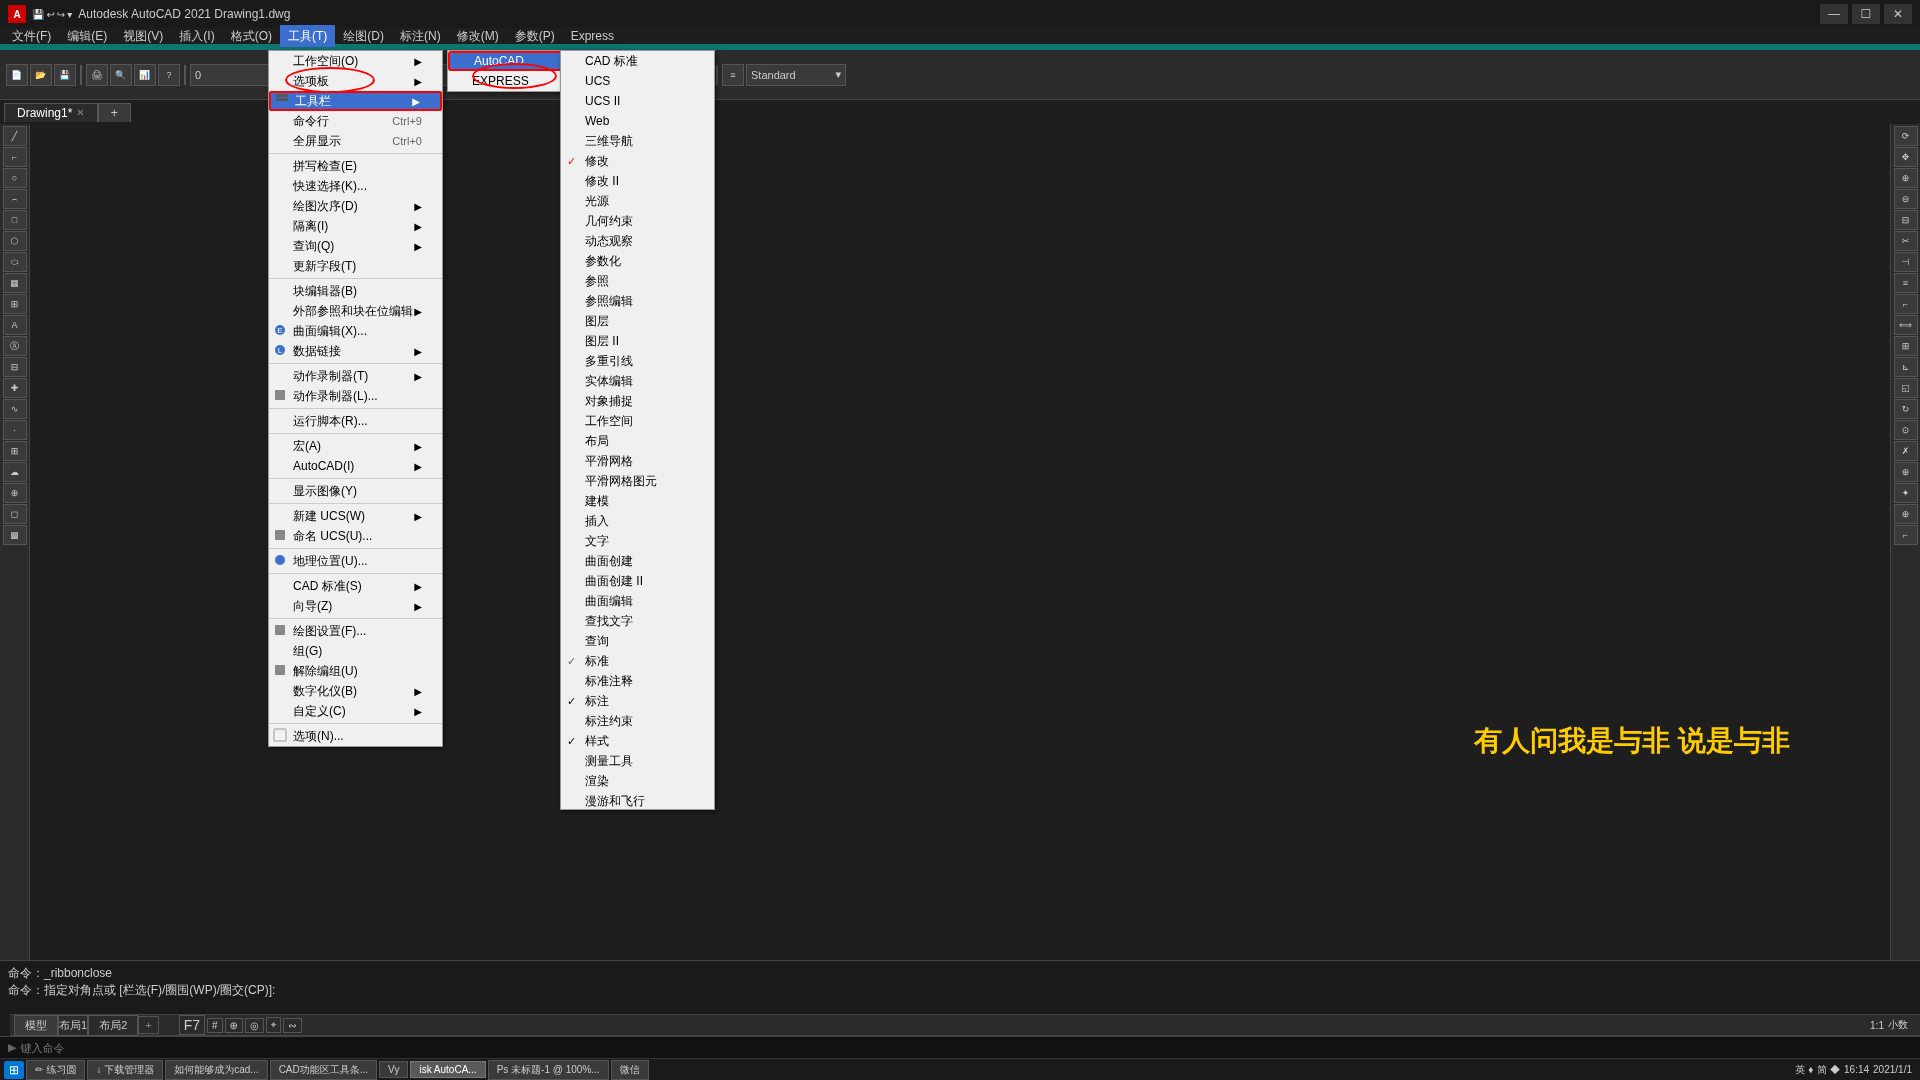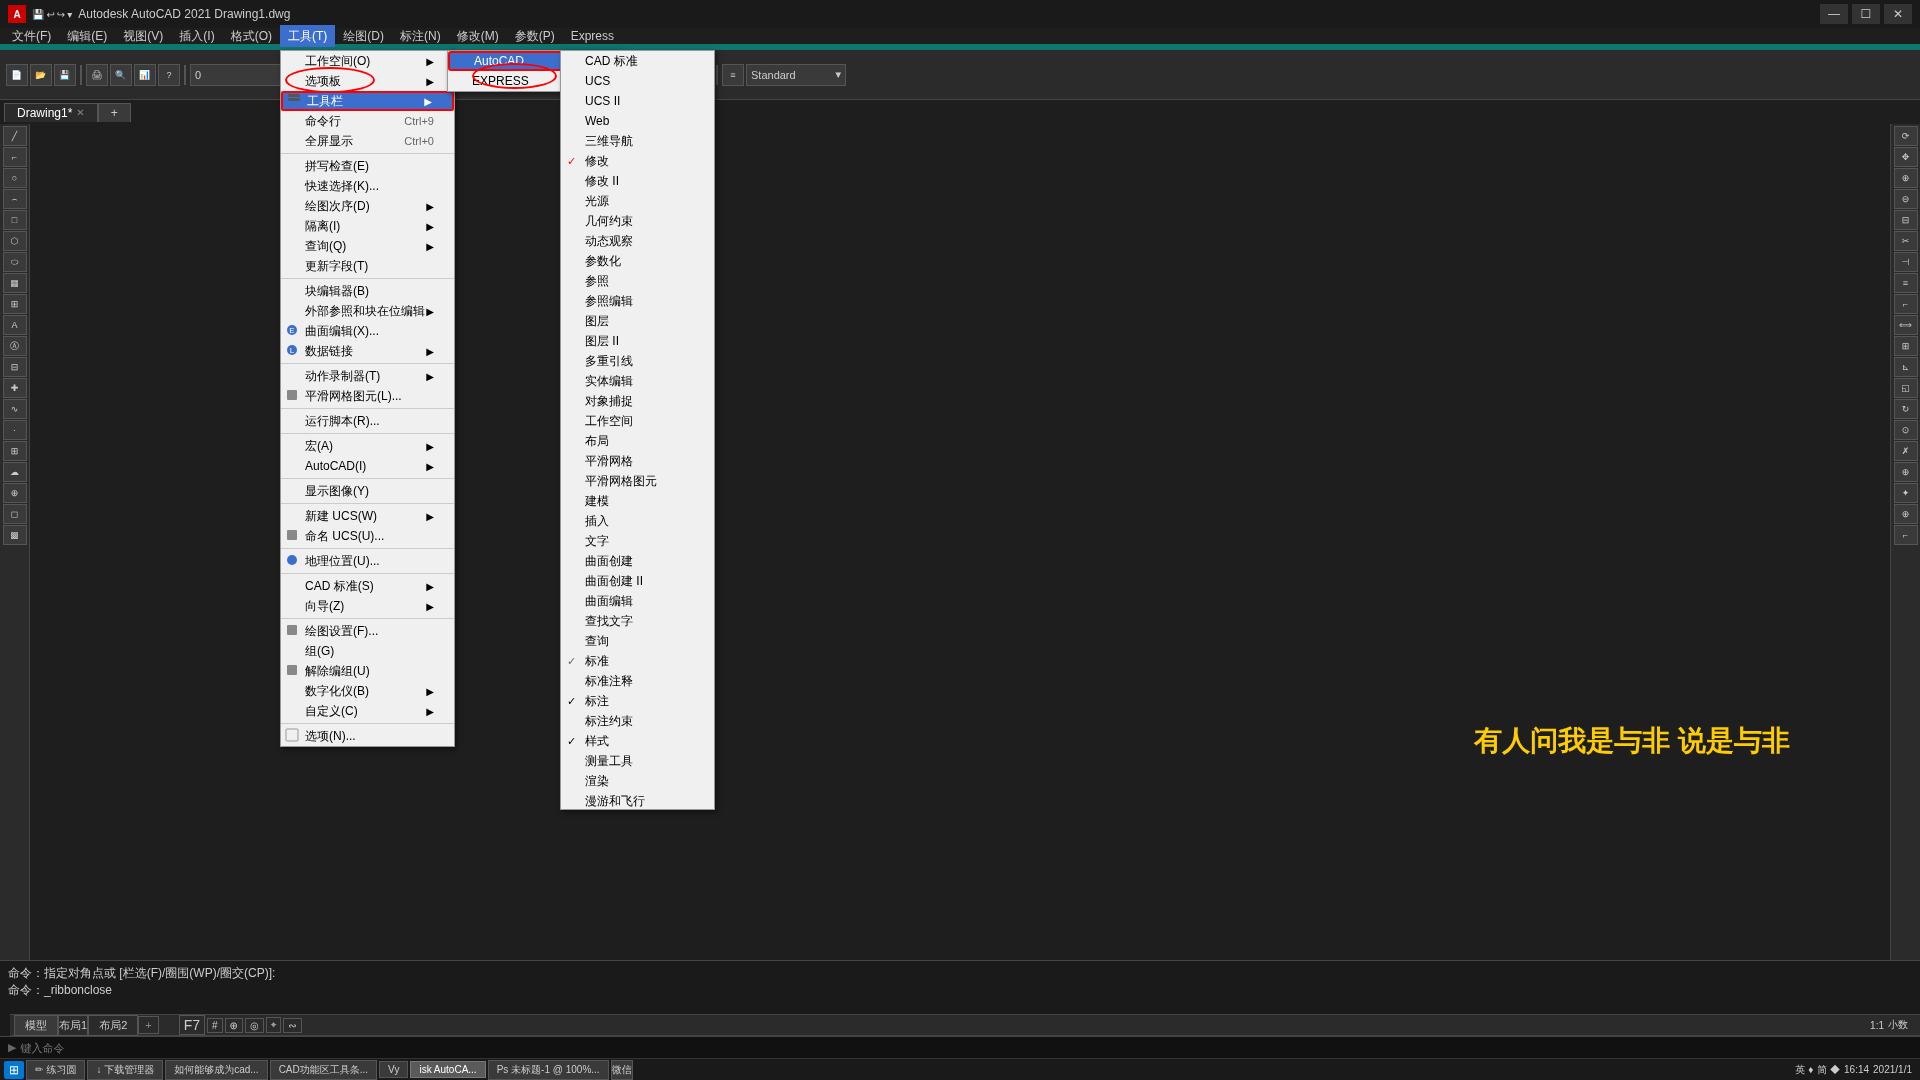--- a/index.html
+++ b/index.html
@@ -214,21 +214,21 @@
       bottom: 200px;
       color: #ffcc00;
       font-size: 28px;
       font-weight: bold;
     }
 
     
     #tools-dropdown {
       position: absolute;
       top: 50px;
-      left: 280px;
+      left: 268px;
       width: 175px;
       background: #f0f0f0;
       border: 1px solid #999;
       z-index: 1000;
       color: #000;
       box-shadow: 2px 2px 5px rgba(0,0,0,0.5);
     }
     #toolbars-submenu {
       position: absolute;
       top: 50px;
@@ -446,22 +446,22 @@
   <div class="left-tool-btn">⊙</div>
   <div class="left-tool-btn">✗</div>
   <div class="left-tool-btn">⊕</div>
   <div class="left-tool-btn">✦</div>
   <div class="left-tool-btn">⊕</div>
   <div class="left-tool-btn">⌐</div>
 </div>
 
 <div id="bottom-bar" style="position:absolute;bottom:0;left:0;right:0;height:120px;background:#1a1a1a;border-top:1px solid #444;">
   <div id="command-area">
+    <div>命令：_ribbonclose</div>
     <div>命令：指定对角点或 [栏选(F)/圈围(WP)/圈交(CP)]:</div>
-    <div>命令：_ribbonclose</div>
   </div>
 
   <div id="status-bar" style="position:absolute;bottom:44px;left:10px;right:0;height:22px;background:#2b2b2b;border-top:1px solid #444;border-bottom:1px solid #444;display:flex;align-items:center;padding:0 4px;gap:0;">
     <div style="padding:2px 10px;background:#3a3a3a;border:1px solid #555;color:#ccc;font-size:11px;cursor:pointer;">模型</div>
     <div style="padding:2px 0;background:#2b2b2b;border:1px solid #555;color:#ccc;font-size:11px;cursor:pointer;">布局1</div>
     <div style="padding:2px 10px;background:#2b2b2b;border:1px solid #555;color:#ccc;font-size:11px;cursor:pointer;">布局2</div>
     <div style="padding:2px 6px;background:#2b2b2b;border:1px solid #555;color:#888;font-size:11px;cursor:pointer;">+</div>
 
     <div style="margin-left:20px;display:flex;gap:2px;align-items:center;">
       <span style="color:#ccc;font-size:14px;padding:1px 4px;border:1px solid #555;cursor:pointer;">F7</span>
@@ -488,21 +488,21 @@
     <div style="padding:2px 8px;background:#3a3a3a;border:1px solid #555;color:#ccc;font-size:10px;cursor:pointer;display:flex;align-items:center;gap:3px;">
       <span>✏</span>
       <span>练习圆</span>
     </div>
     <div style="padding:2px 8px;background:#3a3a3a;border:1px solid #555;color:#ccc;font-size:10px;cursor:pointer;">↓ 下载管理器</div>
     <div style="padding:2px 8px;background:#3a3a3a;border:1px solid #555;color:#ccc;font-size:10px;cursor:pointer;">如何能够成为cad...</div>
     <div style="padding:2px 8px;background:#3a3a3a;border:1px solid #555;color:#ccc;font-size:10px;cursor:pointer;">CAD功能区工具条...</div>
     <div style="padding:2px 8px;background:#3a3a3a;border:1px solid #555;color:#ccc;font-size:10px;cursor:pointer;">Vy</div>
     <div style="padding:2px 8px;background:#5a5a5a;border:1px solid #777;color:#fff;font-size:10px;cursor:pointer;">isk AutoCA...</div>
     <div style="padding:2px 8px;background:#3a3a3a;border:1px solid #555;color:#ccc;font-size:10px;cursor:pointer;">Ps 未标题-1 @ 100%...</div>
-    <div style="padding:2px 0;background:#3a3a3a;border:1px solid #555;color:#ccc;font-size:10px;cursor:pointer;">微信</div>
+    <div style="padding:2px 8px;background:#3a3a3a;border:1px solid #555;color:#ccc;font-size:10px;cursor:pointer;">微信</div>
     <div style="margin-left:auto;display:flex;align-items:center;gap:4px;padding-right:4px;">
       <span style="color:#ccc;font-size:10px;">英 ♦</span>
       <span style="color:#ccc;font-size:10px;">简 ◆</span>
       <span style="color:#ccc;font-size:10px;">16:14</span>
       <span style="color:#ccc;font-size:10px;">2021/1/1</span>
     </div>
   </div>
 </div>
 
 <div id="tools-dropdown">
@@ -585,21 +585,21 @@
   <div class="dropdown-item">
     <span>动作录制器(T)</span>
     <span class="arrow">▶</span>
   </div>
   <div class="dropdown-item">
     <span style="position:absolute;left:4px;">
       <svg width="14" height="14" viewBox="0 0 14 14">
           <rect x="2" y="2" width="10" height="10" fill="#888" rx="1"></rect>
         </svg>
     </span>
-    <span>平滑网格图元(L)...</span>
+    <span>动作录制器(L)...</span>
   </div>
   <div class="dropdown-separator"></div>
   <div class="dropdown-item">
     <span>运行脚本(R)...</span>
   </div>
   <div class="dropdown-separator"></div>
   <div class="dropdown-item">
     <span>宏(A)</span>
     <span class="arrow">▶</span>
   </div>

